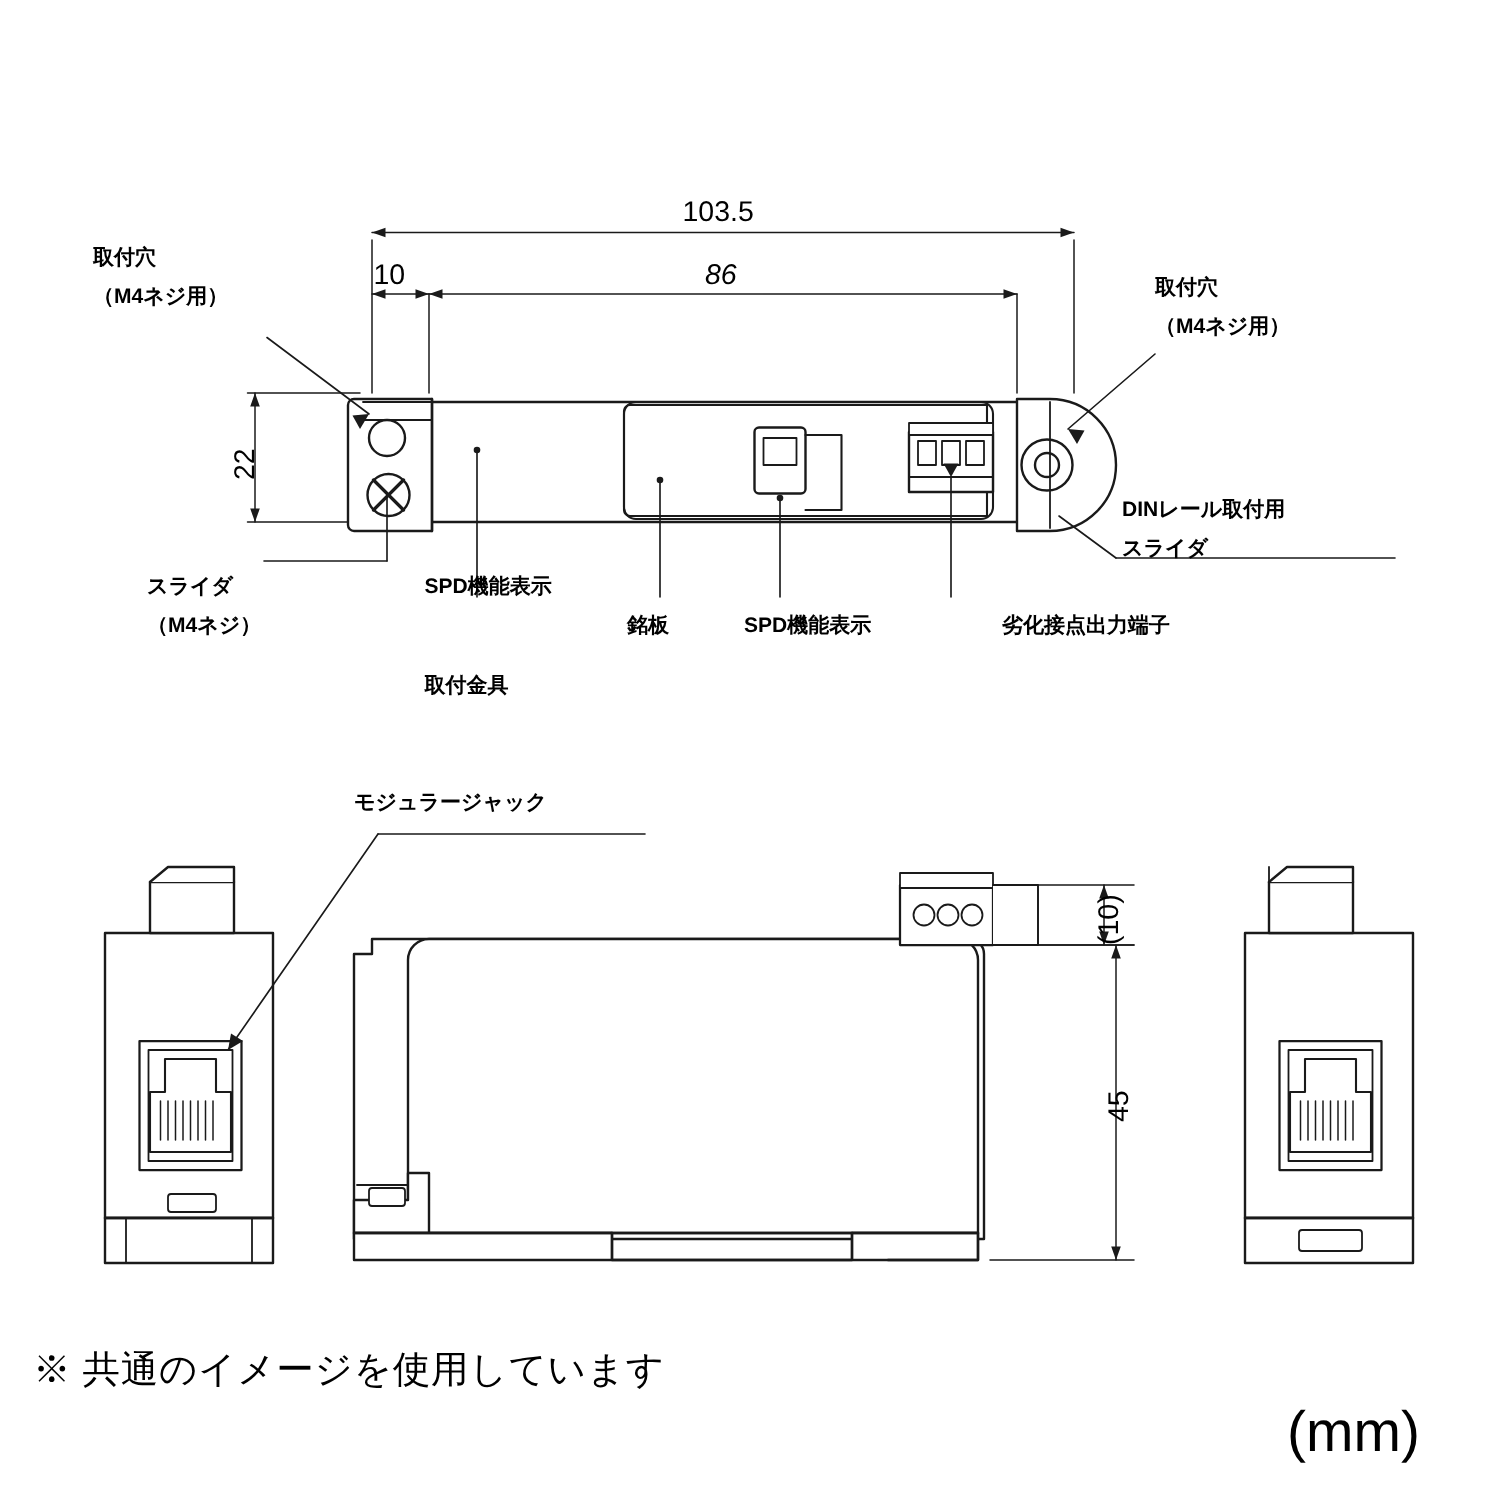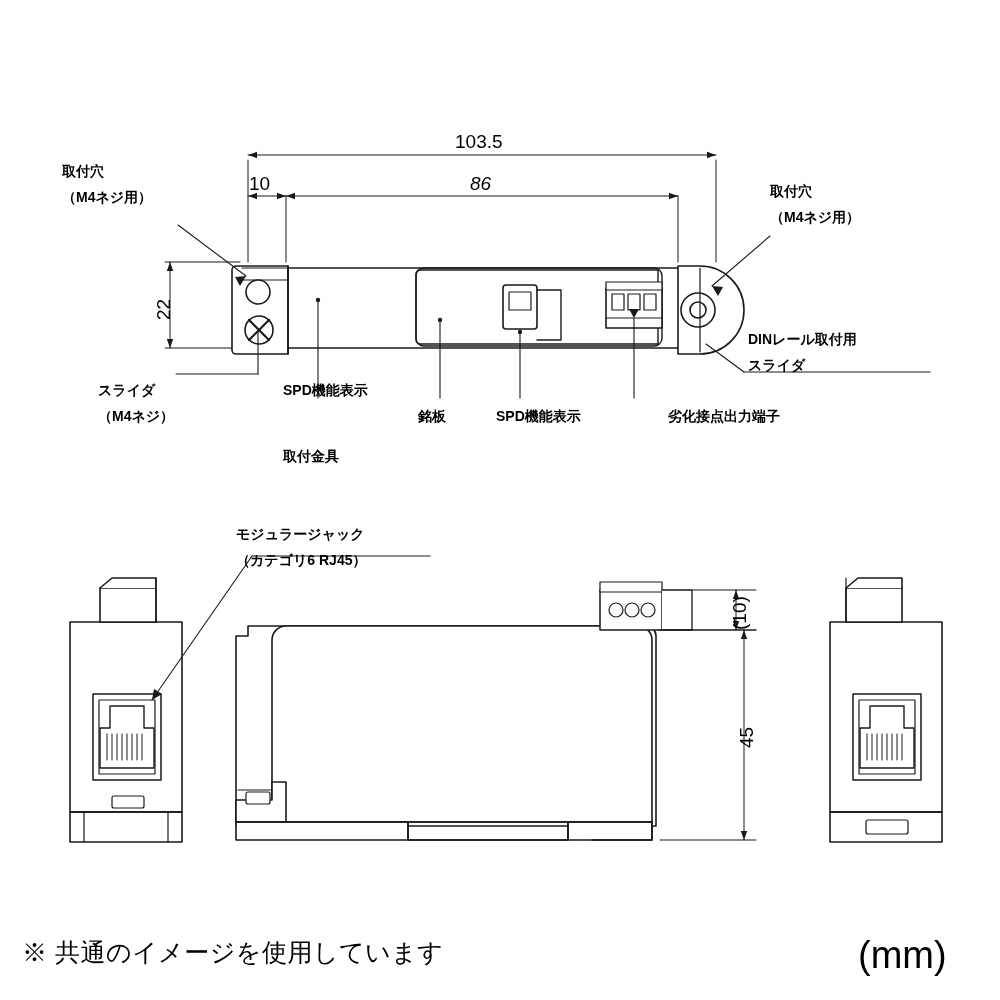--- a/index.html
+++ b/index.html
@@ -261,18 +261,17 @@
   <div class="lbl call" style="left:283px; top:382px;">SPD機能表示</div>
   <div class="lbl call" style="left:283px; top:408px;margin-top:40px;">取付金具</div>
 
   <div class="lbl call" style="left:418px; top:408px;">銘板</div>
 
   <div class="lbl call" style="left:496px; top:408px;">SPD機能表示</div>
 
   <div class="lbl call" style="left:668px; top:408px;">劣化接点出力端子</div>
 
   <div class="lbl call" style="left:236px; top:526px;">モジュラージャック</div>
-  <div class="lbl call" style="left:236px; top:552px;">（カテゴリ6 RJ45）</div>
-
-  <div class="note" style="left:22px; top:896px;margin-top:40px;">※ 共通のイメージを使用しています</div>
+
+  <div class="note" style="left:22px; top:896px;">※ 共通のイメージを使用しています</div>
   <div class="unit" style="left:858px; top:934px;">(mm)</div>
 
 </div>
 
 </body></html>

